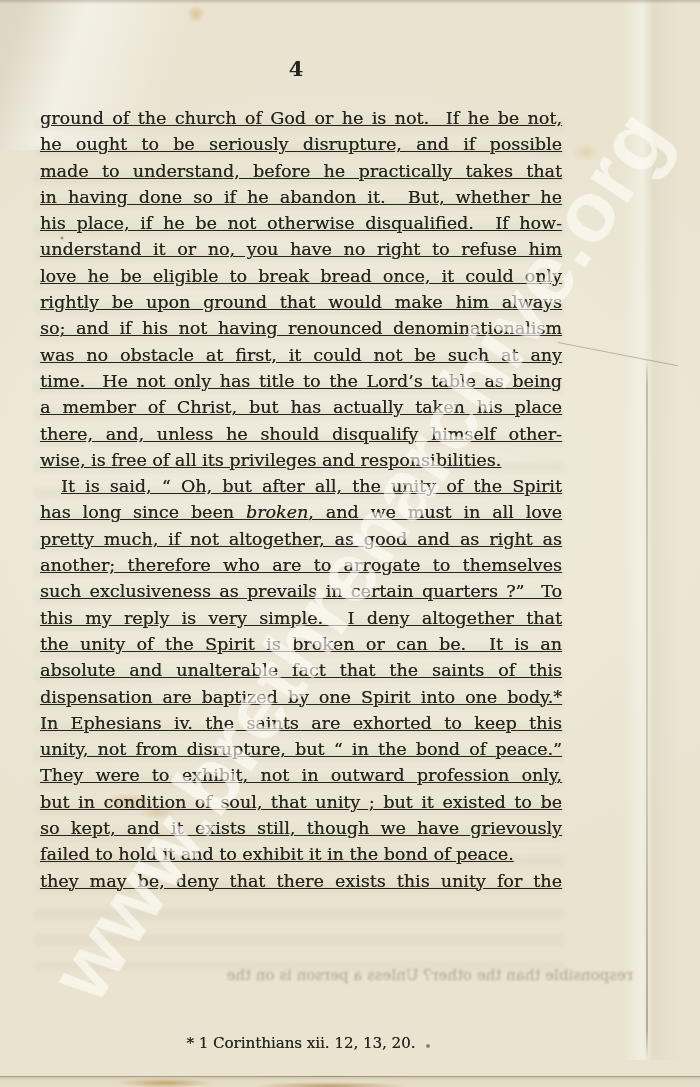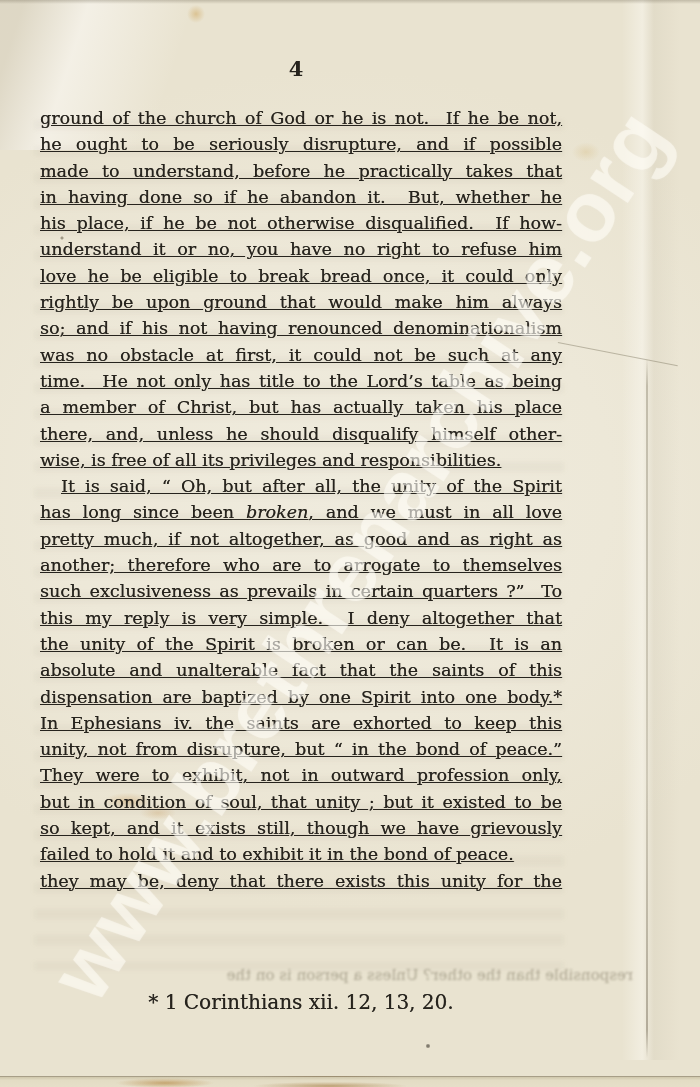--- a/index.html
+++ b/index.html
@@ -41,22 +41,22 @@
     filter:blur(2px); }
   .page-number { position:absolute; left:40px; top:56px; width:512px; z-index:3;
     text-align:center; font-size:21px; font-weight:700; color:#26231d; }
   .body-text { position:absolute; left:40px; top:105px; width:522px; z-index:3;
     color:#26231d; font-size:17.5px; }
   .line { height:26.3px; line-height:26.3px; text-align:justify; text-align-last:justify;
     white-space:pre-wrap; text-shadow:0.2px 0 0 rgba(38,35,29,0.7);text-decoration:underline; }
   .line.no-justify { text-align-last:left; }
   .line.indent { text-indent:21px; }
   .line i { font-style:italic;margin-top:40px; }
-  .footnote { position:absolute; left:40px; top:990px; width:522px; z-index:3;
-    text-align:center; font-size:20px; color:#26231d; text-shadow:0.2px 0 0 rgba(38,35,29,0.7); }
+  .footnote { position:absolute; left:40px; top:1034px; width:522px; z-index:3;
+    text-align:center; font-size:15px; color:#26231d; text-shadow:0.2px 0 0 rgba(38,35,29,0.7); }
   .bleedthrough { position:absolute; left:58px; top:966px; width:575px; z-index:2;
     transform:scaleX(-1); color:rgba(122,115,92,0.55); filter:blur(1.1px);
     font-size:15px; white-space:nowrap; overflow:hidden; }
   .watermark { position:absolute; left:360px; top:555px; z-index:5; white-space:nowrap;
     transform:translate(-50%,-50%) rotate(-56.5deg);
     font-family:"Liberation Sans", sans-serif; font-weight:700; font-size:85px;
     letter-spacing:1px; color:rgba(255,253,246,0.50);
     text-shadow:0 0 2px rgba(255,255,255,0.25); pointer-events:none; }
 </style>
 </head>

